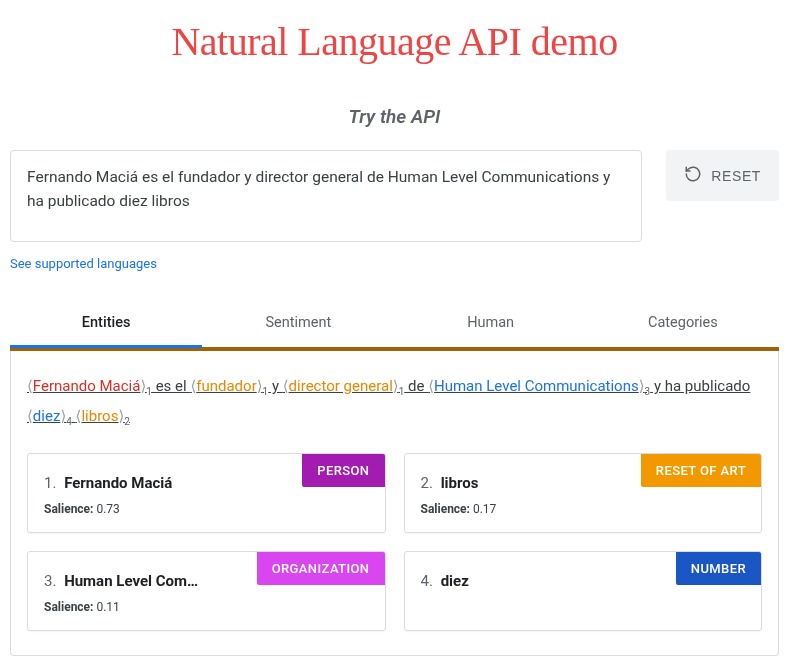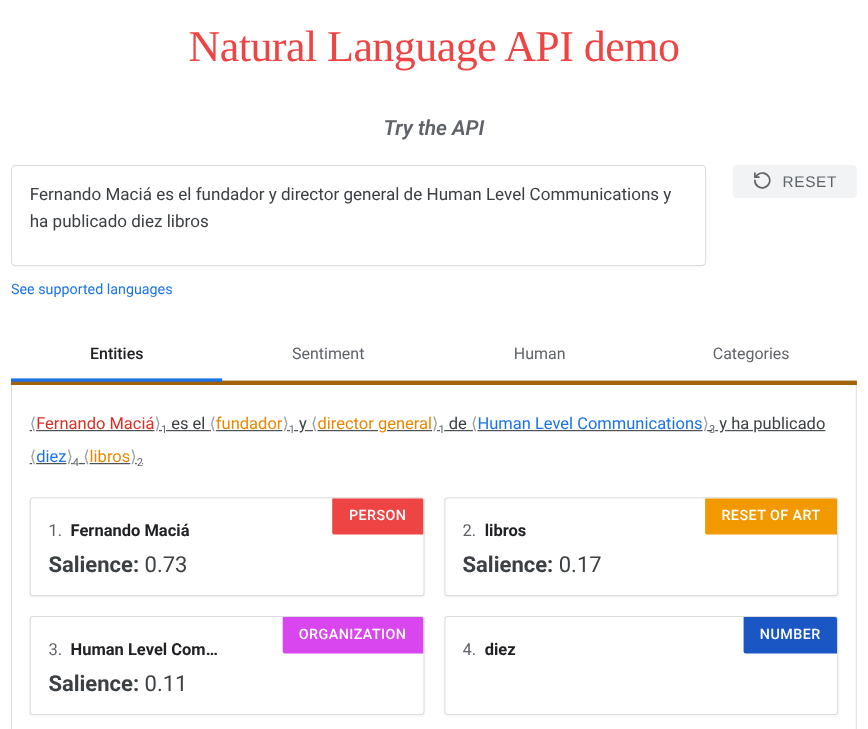--- a/index.html
+++ b/index.html
@@ -43,21 +43,21 @@
     color: #3c4043;
     resize: none;
     min-height: 92px;
     font-family: inherit;
   }
   .reset-btn {
     background: #f1f3f4;
     border: none;
     border-radius: 4px;
     padding: 0 18px;
-    height: 30px;
+    height: 51px;
     display: flex;
     align-items: center;
     gap: 9px;
     color: #5f6368;
     font-size: 14px;
     letter-spacing: 0.6px;
     cursor: pointer;
     font-weight: 500;
   }
   .reset-icon { width: 18px; height: 18px; }
@@ -128,36 +128,36 @@
     color: #3c4043;
     white-space: nowrap;
     overflow: hidden;
     text-overflow: ellipsis;
     padding-right: 120px;
   }
   .card-title .idx { font-weight: 400; color: #5f6368; margin-right: 4px; }
   .card-title .name { font-weight: 700; color: #202124; }
   .salience {
     margin-top: 10px;
-    font-size: 20px;
+    font-size: 12px;
     color: #3c4043;
   }
   .salience .lbl { font-weight: 700; }
   .chip {
     position: absolute;
     top: 0;
     right: 0;
     padding: 9px 15px;
     font-size: 13px;
     letter-spacing: 0.4px;
     color: #fff;
     border-radius: 0 0 0 2px;
     font-weight: 500;
   }
-  .chip.person { background: #ef4444; margin-left: 28px; }
+  .chip.person { background: #a21caf; margin-left: 28px; }
   .chip.work   { background: #f29900; }
   .chip.org    { background: #d946ef; }
   .chip.number { background: #1a56c4; }
 </style>
 </head>
 <body>
 
 
 
 <h1 class="page-title">Natural Language API demo</h1>

